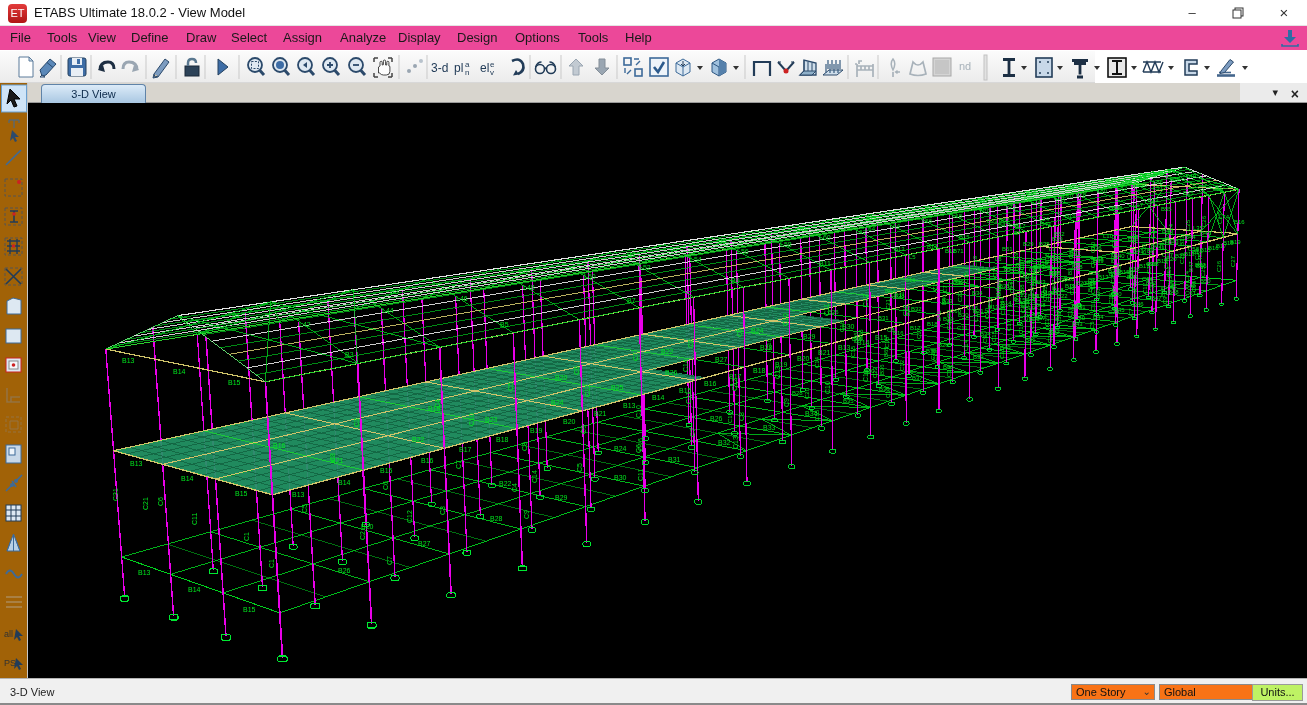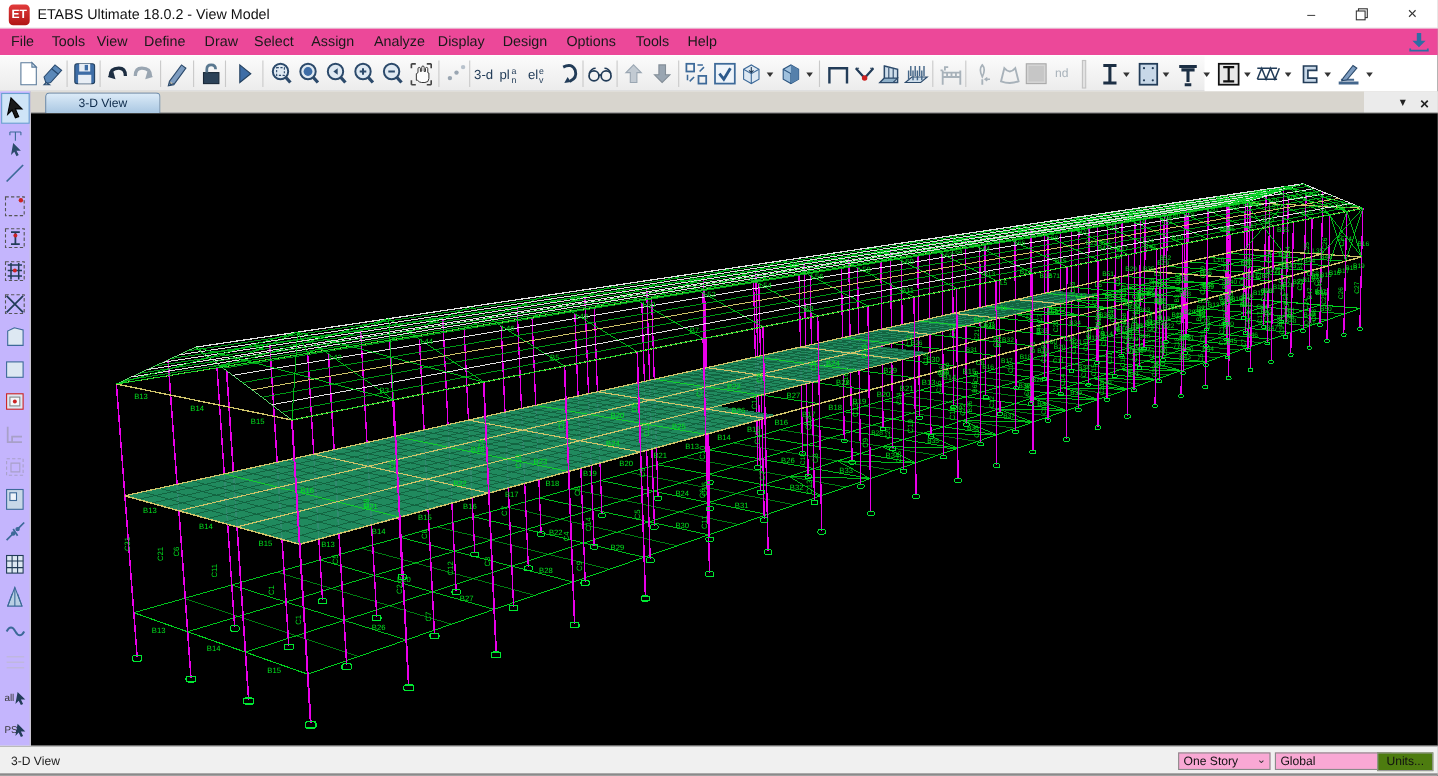--- a/index.html
+++ b/index.html
@@ -1,31 +1,31 @@
 <!DOCTYPE html>
 <html><head><meta charset="utf-8"><style>
 *{margin:0;padding:0;box-sizing:border-box}
 html,body{width:1307px;height:705px;overflow:hidden;font-family:"Liberation Sans",sans-serif}
 .titlebar{position:absolute;left:0;top:0;width:1307px;height:26px;background:#ffffff;border-bottom:1px solid #e4e4e4}
-.eticon{position:absolute;left:8px;top:4px;width:19px;height:19px;border-radius:4px;background:linear-gradient(#e23b3b,#b01515);color:#fff;font-weight:bold;font-size:11px;text-align:center;line-height:19px}
+.eticon{position:absolute;left:8px;top:4px;width:19px;height:19px;border-radius:4px;background:linear-gradient(#e23b3b,#b01515);color:#fff;font-weight:normal;font-size:11px;text-align:center;line-height:19px}
 .title{position:absolute;left:34px;top:5px;font-size:13px;color:#111}
 .winbtn{position:absolute;top:0;height:26px;width:46px;color:#333;text-align:center;line-height:26px;font-size:13px}
 .menubar{position:absolute;left:0;top:26px;width:1307px;height:24px;background:#ec4899}
 .menubar span{display:inline-block;font-size:13px;color:#1a1a1a;padding:4px 0;position:absolute;top:0}
 .toolbar{position:absolute;left:0;top:50px;width:1095px;height:33px;background:linear-gradient(#fbfbfb,#ececec);border-top:1px solid #fff;border-bottom:1px solid #d8d8d8}
 .tabbar{position:absolute;left:28px;top:83px;width:1279px;height:20px;background:#d8d5ce;border-bottom:1px solid #9a9a9a}
 .tab{position:absolute;left:13px;top:1px;width:105px;height:19px;background:linear-gradient(#dcebf8,#a9c7e2);border:1px solid #5f83a8;border-bottom:none;border-radius:4px 4px 0 0;text-align:center;font-size:11px;color:#0d2a4a;line-height:18px}
 .tabctl{position:absolute;top:3px;color:#222;font-size:11px}
-.leftbar{position:absolute;left:0;top:83px;width:28px;height:595px;background:#c4b5fd;border-right:1px solid #c8c8c8}
+.leftbar{position:absolute;left:0;top:83px;width:28px;height:595px;background:#a16207;border-right:1px solid #c8c8c8}
 .canvas{position:absolute;left:28px;top:103px;width:1279px;height:575px;background:#000}
 .statusbar{position:absolute;left:0;top:678px;width:1307px;height:27px;background:#f0f0f0;border-top:1px solid #b4b4b4}
 .sbtext{position:absolute;left:10px;top:7px;font-size:11px;color:#222}
-.dd{position:absolute;top:5px;height:16px;background:#f9a8d4;border:1px solid #8a8a8a;font-size:11px;color:#111;line-height:14px;padding-left:4px}
+.dd{position:absolute;top:5px;height:16px;background:#f97316;border:1px solid #8a8a8a;font-size:11px;color:#111;line-height:14px;padding-left:4px}
 .dd .ar{position:absolute;right:3px;top:0px;font-size:10px;color:#333}
-.units{position:absolute;left:1252px;top:5px;width:51px;height:17px;background:#4d7c0f;border:1px solid #9a9a9a;font-size:11px;text-align:center;line-height:15px;color:#111}
+.units{position:absolute;left:1252px;top:5px;width:51px;height:17px;background:#bef264;border:1px solid #9a9a9a;font-size:11px;text-align:center;line-height:15px;color:#111}
 .bottomedge{position:absolute;left:0;top:703px;width:1307px;height:2px;background:#8a8a8a}
 </style></head><body>
 <div class="titlebar">
  <div class="eticon">ET</div>
  <div class="title">ETABS Ultimate 18.0.2 - View Model</div>
  <div class="winbtn" style="right:92px">–</div>
  <div class="winbtn" style="right:46px"><svg width="12" height="12" viewBox="0 0 12 12" style="margin-top:7px">
         <rect x="3" y="1" width="8" height="8" fill="none" stroke="#333"></rect>
         <rect x="1" y="3" width="8" height="8" fill="#fff" stroke="#333"></rect>
       </svg></div>

